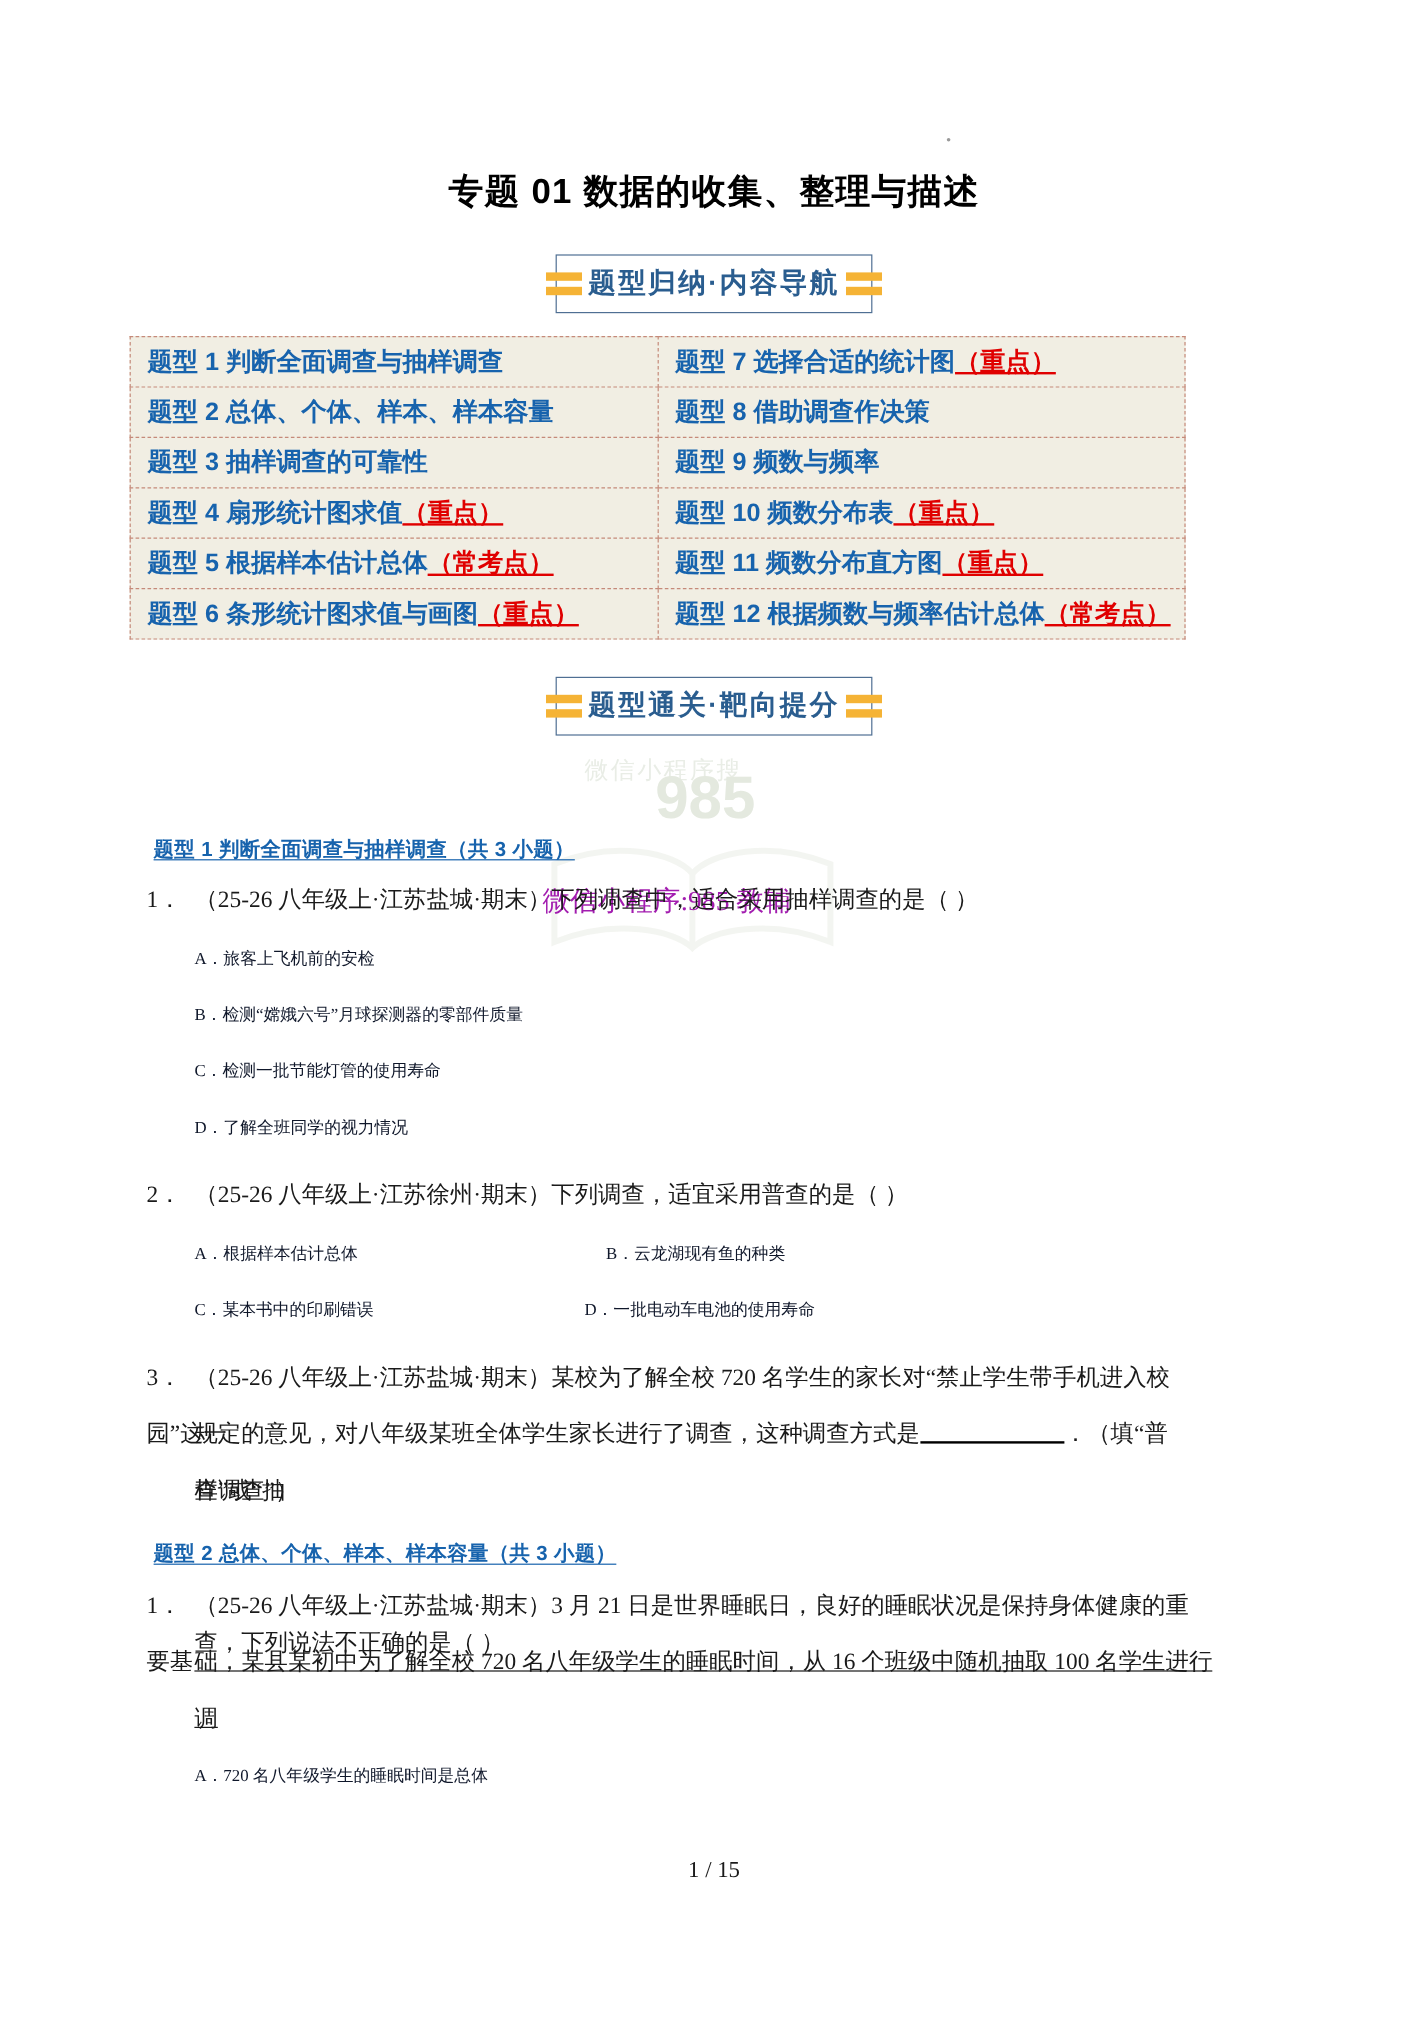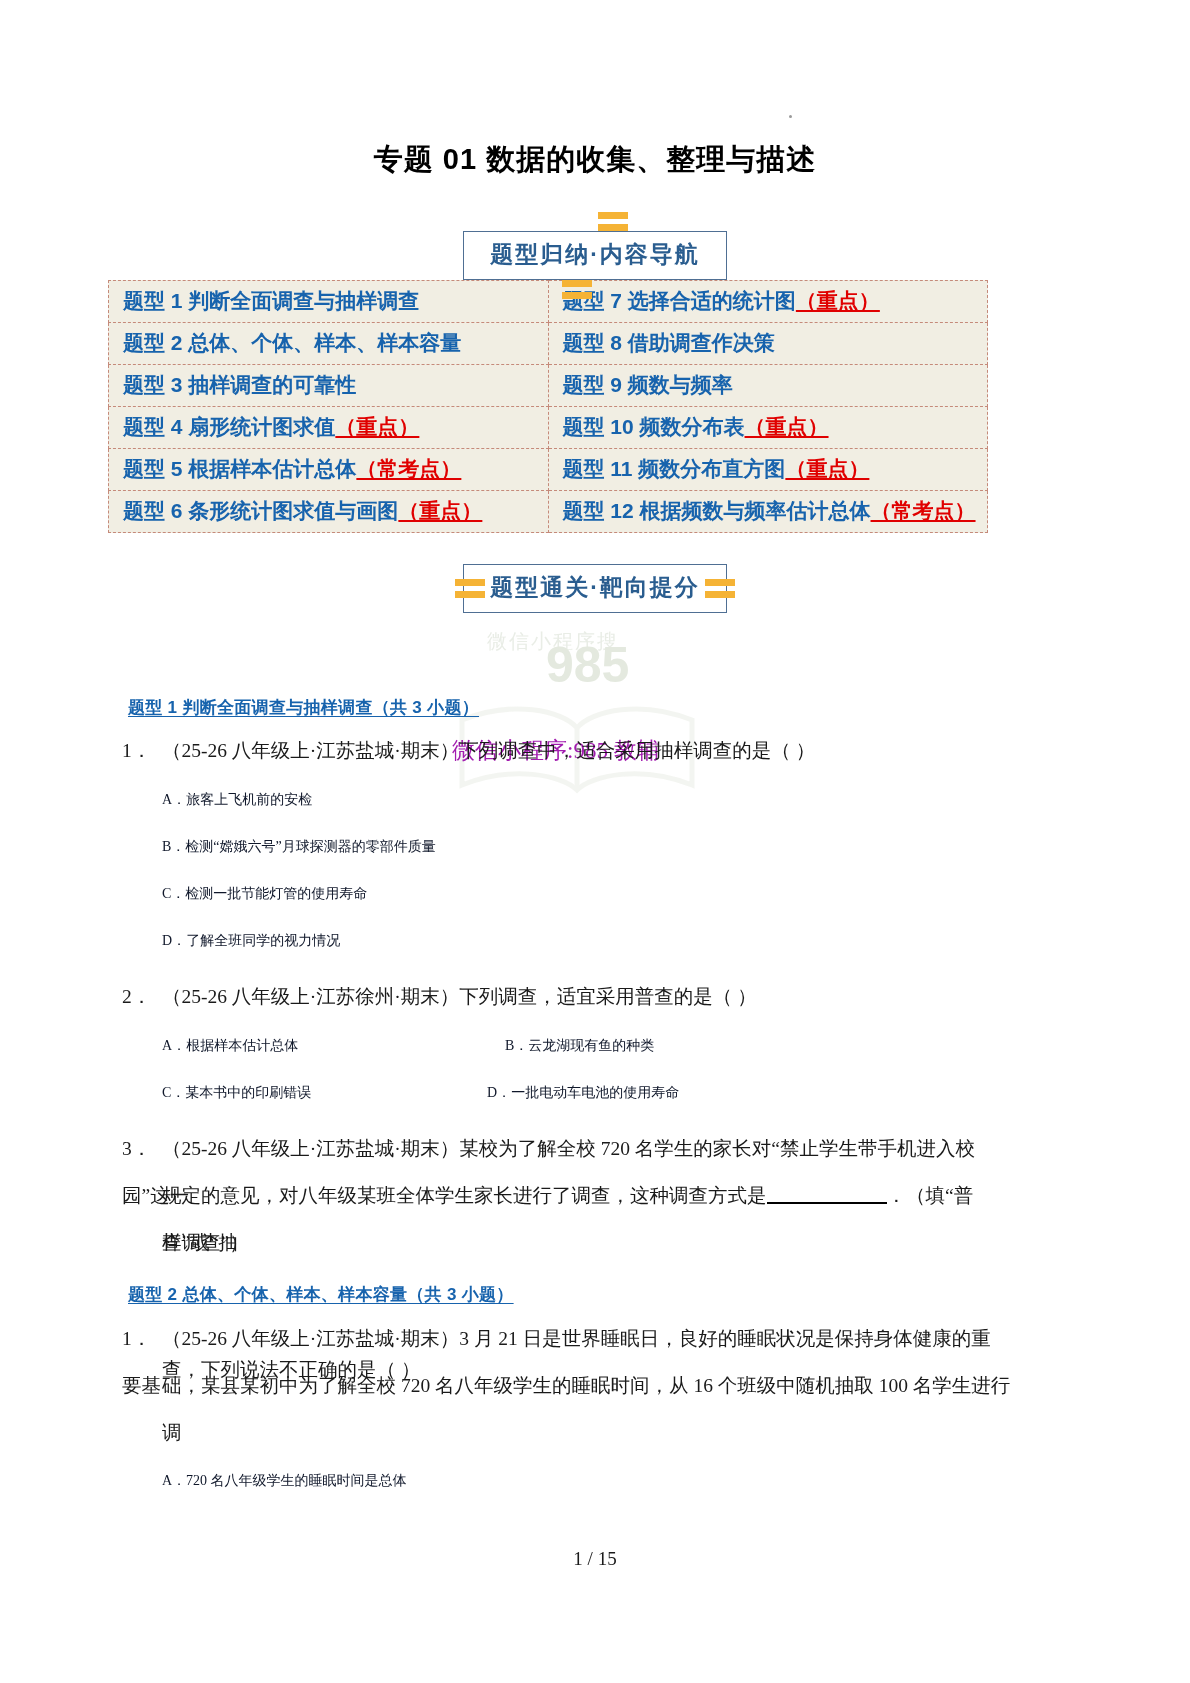--- a/index.html
+++ b/index.html
@@ -229,21 +229,21 @@
   <div class="wm wm-top">微信小程序搜</div>
   <div class="wm wm-985">985</div>
   <svg class="wm-book" viewBox="0 0 250 110">
     <path d="M10 30 C60 10, 110 20, 125 38 C140 20, 190 10, 240 30 L240 95 C190 75, 140 85, 125 100 C110 85, 60 75, 10 95 Z" fill="none" stroke="#eef0ea" stroke-width="5"></path>
     <path d="M125 38 L125 100" fill="none" stroke="#eef0ea" stroke-width="5"></path>
   </svg>
   <div class="wm wm-line">微信小程序:985 教辅</div>
 
   <div class="doc-title">专题 01  数据的收集、整理与描述</div>
 
-  <div class="banner" style="top:212px;flex-direction:column;">
+  <div class="banner" style="top:212px;">
     <span class="banner-eq left">
         <i></i>
         <i></i>
       </span>
     <span class="banner-box">题型归纳·内容导航</span>
     <span class="banner-eq right">
         <i></i>
         <i></i>
       </span>
   </div>
@@ -359,21 +359,21 @@
   <div class="q" style="top:1172px; left:162px; width:840px;">
     <span>规定的意见，对八年级某班全体学生家长进行了调查，这种调查方式是</span><span class="blank-line"></span><span>．（填“普查”或“抽</span>
   </div>
 
   <div class="sec-head" style="top:1283px;">题型 2 总体、个体、样本、样本容量（共 3 小题）</div>
 
   <div class="q" style="top:1315px;">
     <span class="q-num">1．</span>
     <span class="q-body">（25-26 八年级上·江苏盐城·期末）3 月 21 日是世界睡眠日，良好的睡眠状况是保持身体健康的重要基</span>
   </div>
-  <div class="q" style="top:1362px; left:162px; width:850px;">
+  <div class="q" style="top:1362px; left:162px; width:850px;text-decoration:underline;">
     <span>础，某县某初中为了解全校 720 名八年级学生的睡眠时间，从 16 个班级中随机抽取 100 名学生进行调</span>
   </div>
   <div class="q" style="top:1346px; left:162px; width:850px;">
     <span>查，下列说法不正确的是（    ）</span>
   </div>
   <div class="opt" style="left:162px; top:1466px;">
     <span>A．720 名八年级学生的睡眠时间是总体</span>
   </div>
 
   <div class="footer">1 / 15</div>

